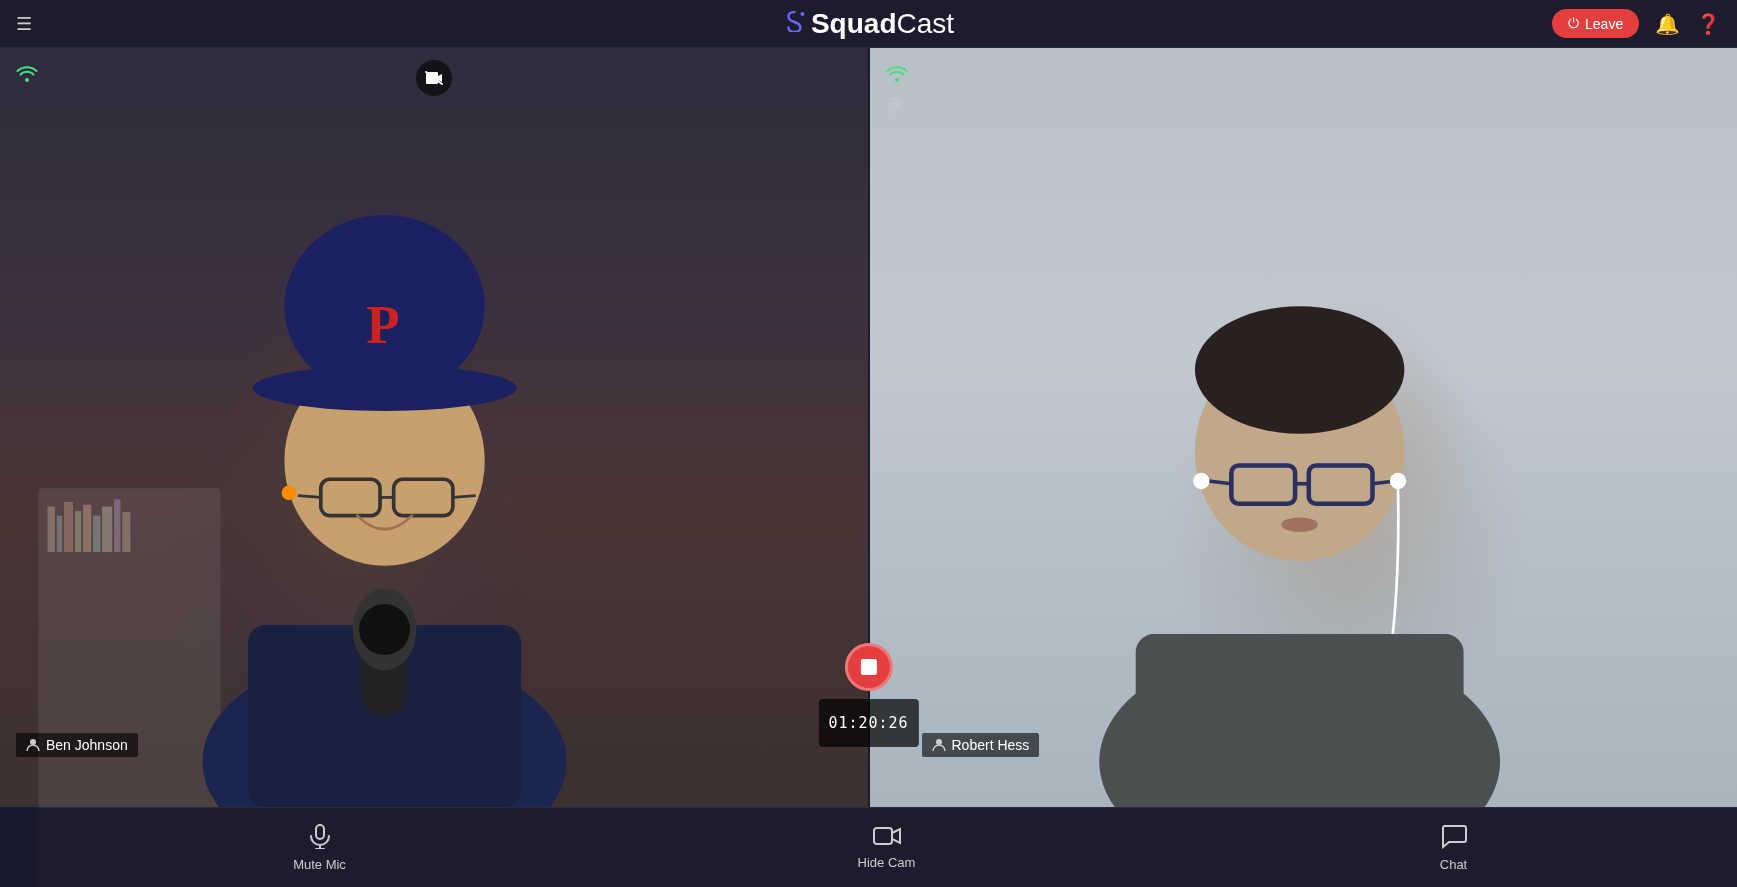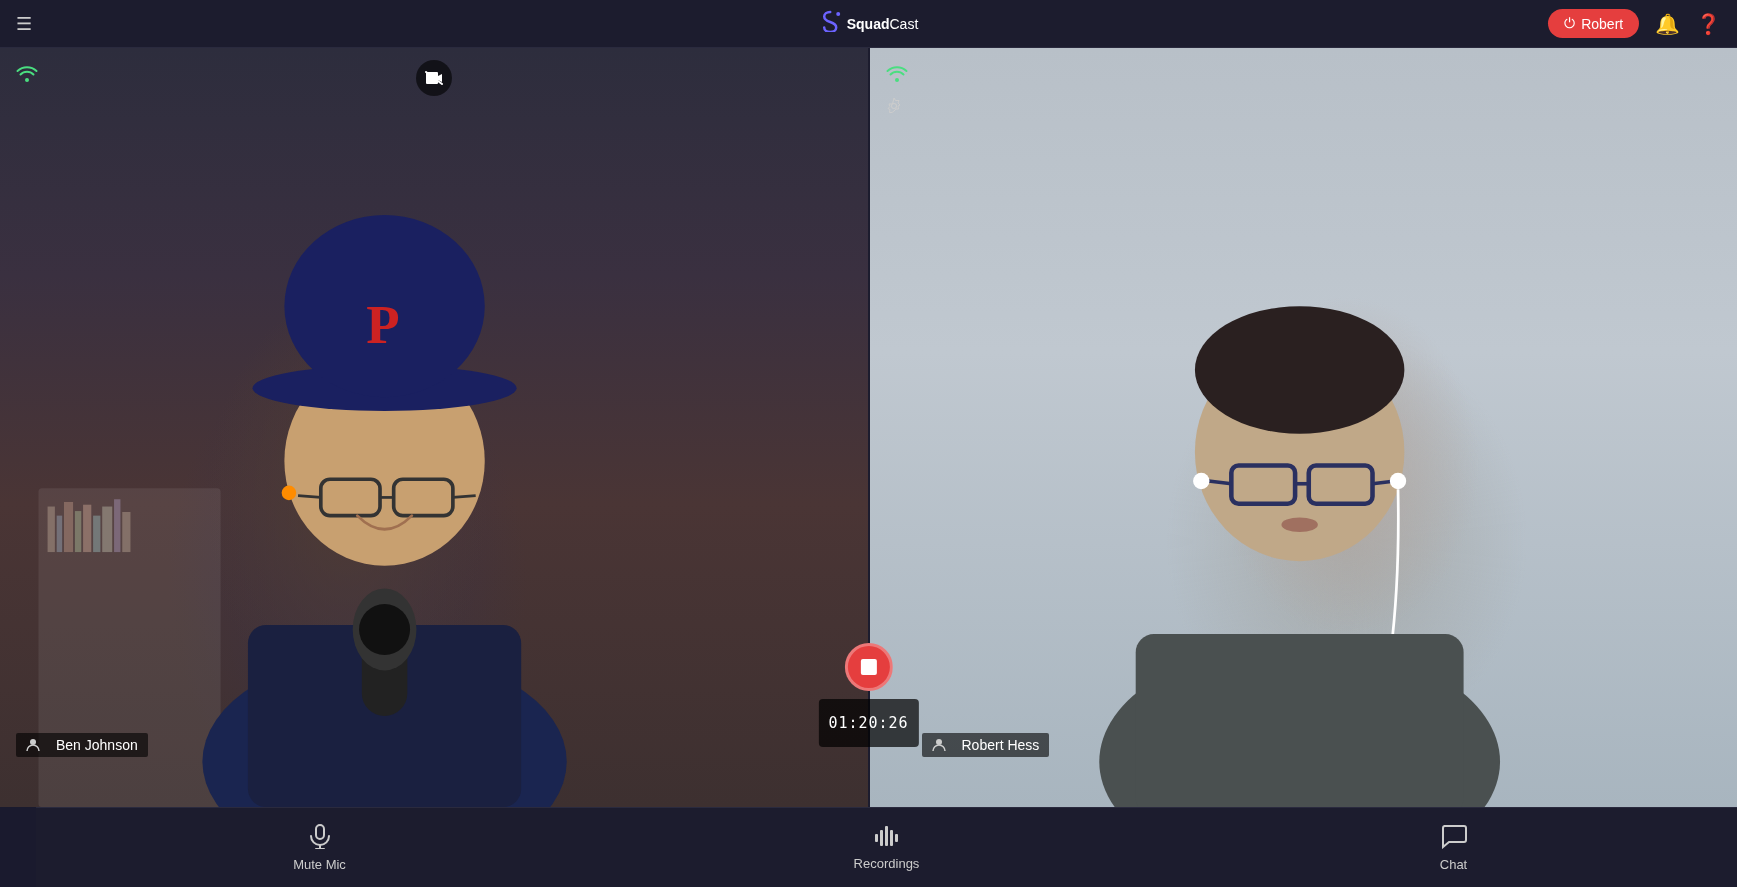--- a/index.html
+++ b/index.html
@@ -45,21 +45,21 @@
     .brand-logo {
       display: flex;
       align-items: center;
       gap: 6px;
     }
     .brand-icon {
       color: #6c63ff;
       font-size: 20px;
     }
     .brand-text {
-      font-size: 14px;
+      font-size: 28px;
       color: #fff;
       font-weight: 400;
     }
     .brand-text strong {
       font-weight: 700;
     }
     .nav-right {
       display: flex;
       align-items: center;
       gap: 16px;
@@ -130,21 +130,21 @@
       position: absolute;
       bottom: 50px;
       left: 16px;
       background: rgba(0,0,0,0.6);
       color: #fff;
       padding: 4px 10px;
       border-radius: 2px;
       font-size: 14px;
       display: flex;
       align-items: center;
-      gap: 16px;
+      gap: 6px;
     }
 
     
     .center-controls {
       position: absolute;
       bottom: 0;
       left: 50%;
       transform: translateX(-50%);
       display: flex;
       flex-direction: column;
@@ -264,21 +264,21 @@
       </span>
       <span class="brand-text">
         <strong>Squad</strong><span>Cast</span>
       </span>
     </div>
   </div>
 
   <div class="nav-right">
     <button class="leave-btn">
       <span>⏻</span>
-      <span>Robert</span>
+      <span>Leave</span>
     </button>
     <span class="nav-icon">🔔</span>
     <span class="nav-icon">❓</span>
   </div>
 </nav>
 
 <div class="video-area">
 
   <div class="video-panel video-panel-left">
     <div class="video-content-left">
@@ -419,36 +419,32 @@
       <svg width="26" height="26" viewBox="0 0 26 26" fill="none">
         <rect x="9" y="2" width="8" height="14" rx="4" stroke="#ccc" stroke-width="2" fill="none"></rect>
         <path d="M4 13a9 9 0 0 0 18 0" stroke="#ccc" stroke-width="2" fill="none" stroke-linecap="round"></path>
         <line x1="13" y1="22" x2="13" y2="26" stroke="#ccc" stroke-width="2" stroke-linecap="round"></line>
         <line x1="9" y1="26" x2="17" y2="26" stroke="#ccc" stroke-width="2" stroke-linecap="round"></line>
       </svg>
     </span>
     <span class="bottom-label">Mute Mic</span>
   </div>
 
-
-
-
   <div class="bottom-item">
     <span class="bottom-icon">
-      <svg width="28" height="24" viewBox="0 0 28 24" fill="none">
-
-        <rect x="2" y="10" width="3" height="8" rx="1" fill="#ccc"></rect>
-        <rect x="7" y="6" width="3" height="16" rx="1" fill="#ccc"></rect>
-        <rect x="12" y="2" width="3" height="20" rx="1" fill="#ccc"></rect>
-        <rect x="17" y="6" width="3" height="16" rx="1" fill="#ccc"></rect>
-        <rect x="22" y="10" width="3" height="8" rx="1" fill="#ccc"></rect>
+      <svg width="28" height="22" viewBox="0 0 28 22" fill="none">
+        <rect x="1" y="3" width="18" height="16" rx="3" stroke="#ccc" stroke-width="2"></rect>
+        <path d="M19 8l8-4v14l-8-4V8z" stroke="#ccc" stroke-width="2" fill="none"></path>
       </svg>
     </span>
-    <span class="bottom-label">Recordings</span>
-  </div>
+    <span class="bottom-label">Hide Cam</span>
+  </div>
+
+
+
 
   <div class="bottom-item">
     <span class="bottom-icon">
       <svg width="26" height="26" viewBox="0 0 26 26" fill="none">
         <path d="M3 3h20a2 2 0 0 1 2 2v12a2 2 0 0 1-2 2H8l-6 5V5a2 2 0 0 1 2-2z" stroke="#ccc" stroke-width="2" fill="none"></path>
       </svg>
     </span>
     <span class="bottom-label">Chat</span>
   </div>
 

